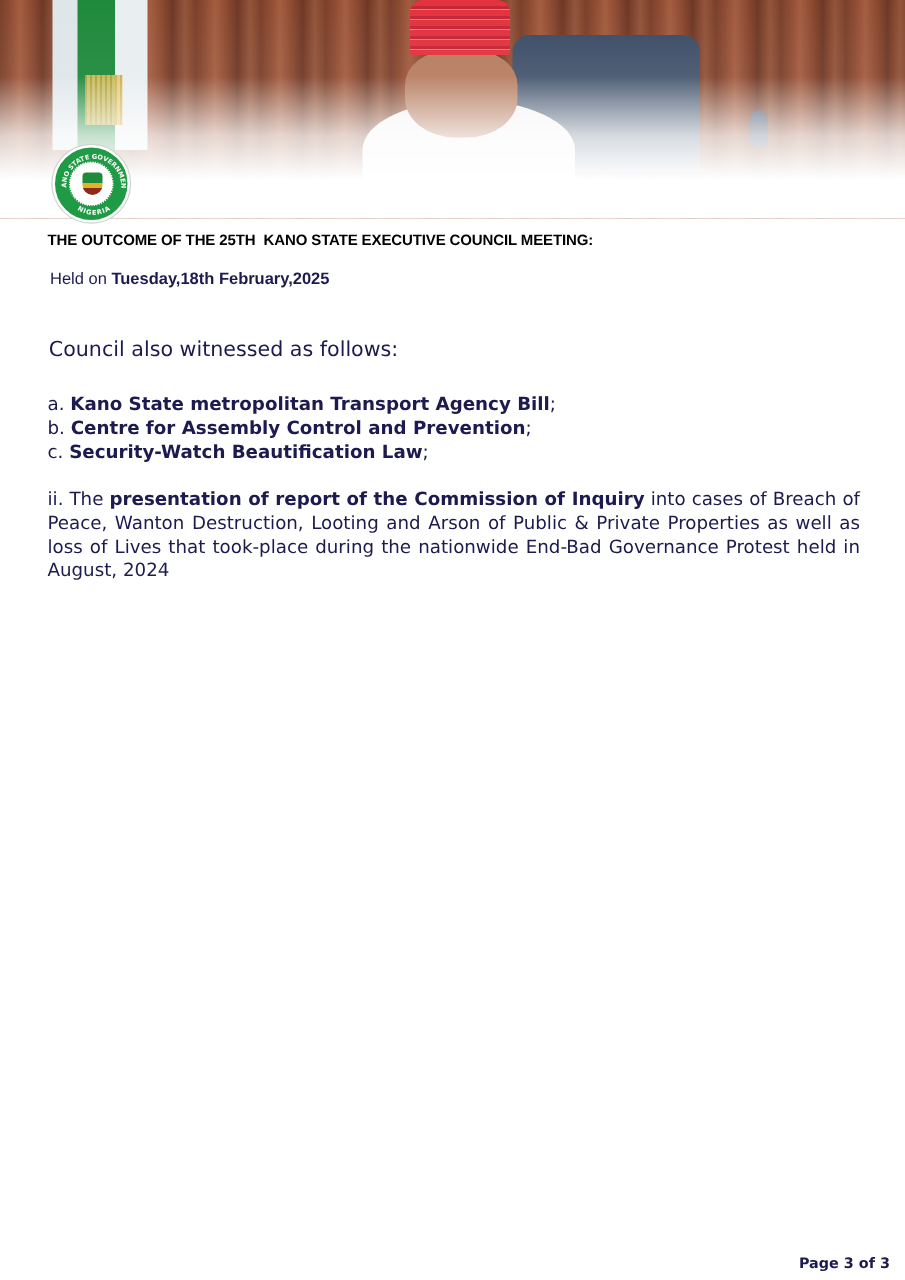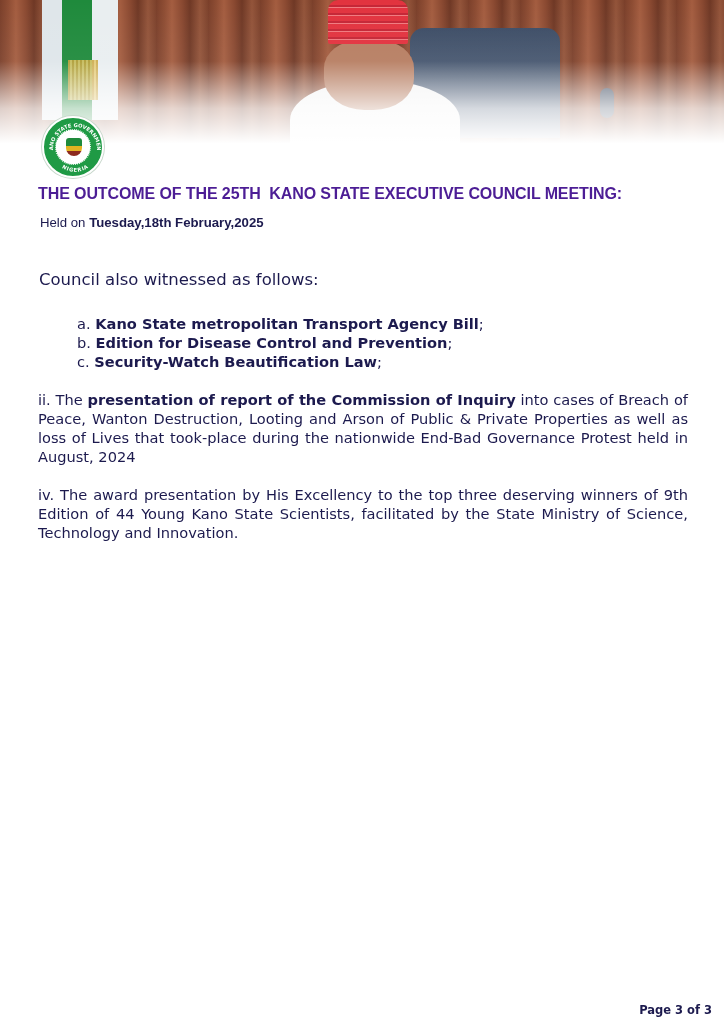--- a/index.html
+++ b/index.html
@@ -40,35 +40,35 @@
       background: #1f9a45; border: 2px solid #ffffff; box-shadow: 0 0 0 1px #c8d8cc; }
     .seal .inner { position: absolute; left: 11px; top: 11px; width: 36px; height: 36px; border-radius: 50%;
       background: #ffffff; border: 1px dotted #1f9a45; }
     .seal .crest { position: absolute; left: 10px; top: 8px; width: 16px; height: 18px;
       background: linear-gradient(180deg, #1f8a3c 0 45%, #e2b322 45% 70%, #8c2a1e 70% 100%);
       border-radius: 3px 3px 8px 8px; }
     .seal .ring-text { position: absolute; left: 0; top: 0; width: 62px; height: 62px; }
 
     
     .title { position: absolute; left: 38px; top: 185px; font-family: "Liberation Sans", sans-serif;
-      font-weight: 700; font-size: 16px; color: #4c1d95; letter-spacing: -0.1px; white-space: pre; }
+      font-weight: 700; font-size: 12px; color: #000000; letter-spacing: -0.1px; white-space: pre; }
     .held { position: absolute; left: 40px; top: 215px; font-family: "Liberation Sans", sans-serif;
       font-size: 13.2px; color: #1c1a4e; white-space: pre; }
     .held b { font-weight: 700; }
 
     .section-heading { position: absolute; left: 39px; top: 270px; font-family: "DejaVu Sans", sans-serif;
       font-weight: 400; font-size: 16.5px; color: #1c1a4e; }
 
     
     .body { position: absolute; left: 38px; top: 314px; width: 650px;
       font-family: "DejaVu Sans", sans-serif; font-size: 14.6px; line-height: 19px; color: #1c1a4e; }
     .body p { text-align: justify; }
     .body .item { margin-bottom: 19px; }
     .body b { font-weight: 700; }
-    .body .line { display: block; margin-left: 39px; }
+    .body .line { display: block; }
 
     .page-num { position: absolute; right: 12px; top: 1003px; font-family: "DejaVu Sans", sans-serif;
       font-weight: 700; font-size: 11.5px; color: #1c1a4e; }
   </style>
 </head>
 <body>
 
 <div class="banner">
   <div class="wood"></div>
   <div class="flag">
@@ -106,27 +106,24 @@
 </div>
 
 <div class="title">THE OUTCOME OF THE 25TH  KANO STATE EXECUTIVE COUNCIL MEETING:</div>
 <div class="held"><span>Held on </span><b>Tuesday,18th February,2025</b></div>
 
 <div class="section-heading">Council also witnessed as follows:</div>
 
 <div class="body">
   <div class="item">
     <span class="line"><span>a. </span><b>Kano State metropolitan Transport Agency Bill</b><span>;</span></span>
-    <span class="line"><span>b. </span><b>Edition for Disease Control and Prevention</b><span>;</span></span>
+    <span class="line"><span>b. </span><b>Centre for Assembly Control and Prevention</b><span>;</span></span>
     <span class="line"><span>c. </span><b>Security-Watch Beautification Law</b><span>;</span></span>
   </div>
 
   <div class="item">
     <p><span>ii. The </span><b>presentation of report of the Commission of Inquiry</b><span> into cases of Breach of Peace, Wanton Destruction, Looting and Arson of Public &amp; Private Properties as well as loss of Lives that took-place during the nationwide End-Bad Governance Protest held in August, 2024</span></p>
   </div>
 
 
-  <div class="item">
-    <p>iv. The award presentation by His Excellency to the top three deserving winners of 9th Edition of 44 Young Kano State Scientists, facilitated by the State Ministry of Science, Technology and Innovation.</p>
-  </div>
 </div>
 
 <div class="page-num">Page 3 of 3</div>
 
 </body></html>

